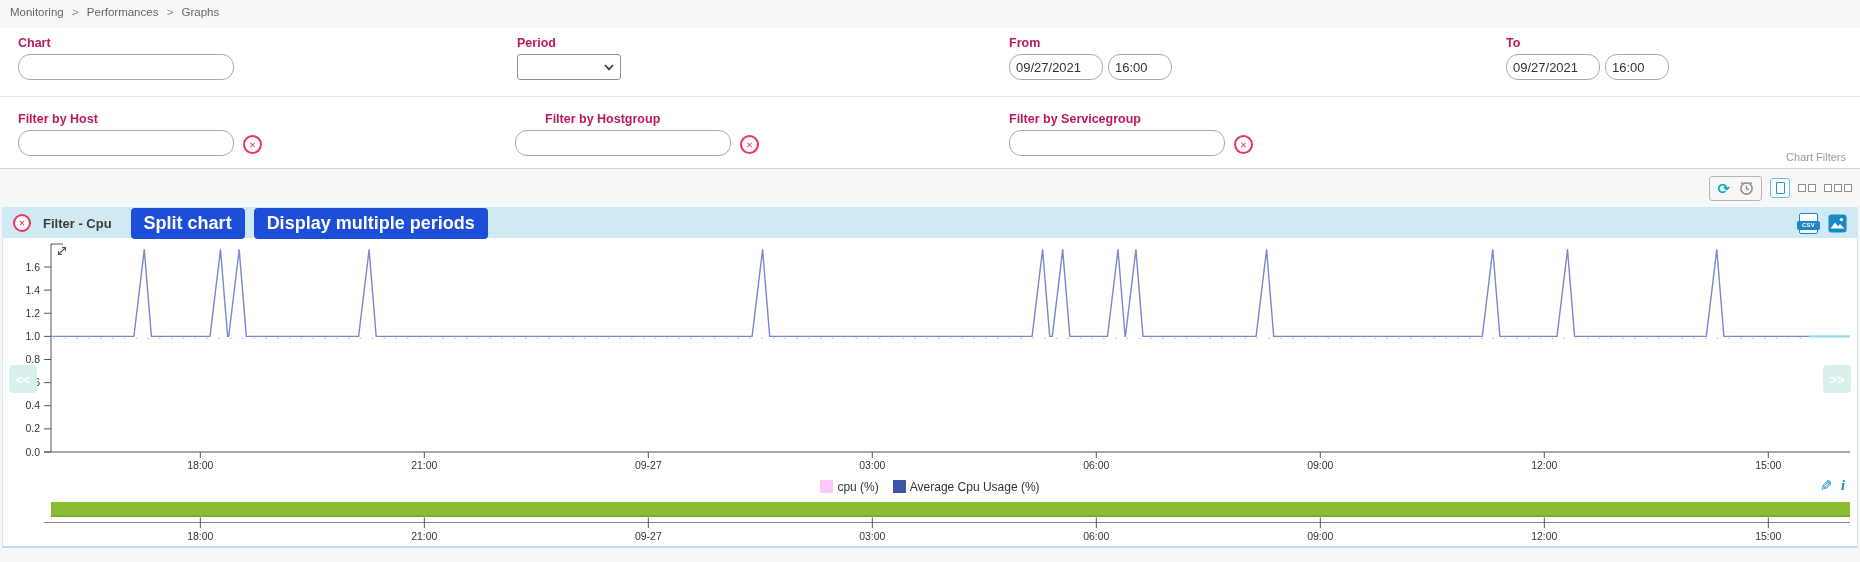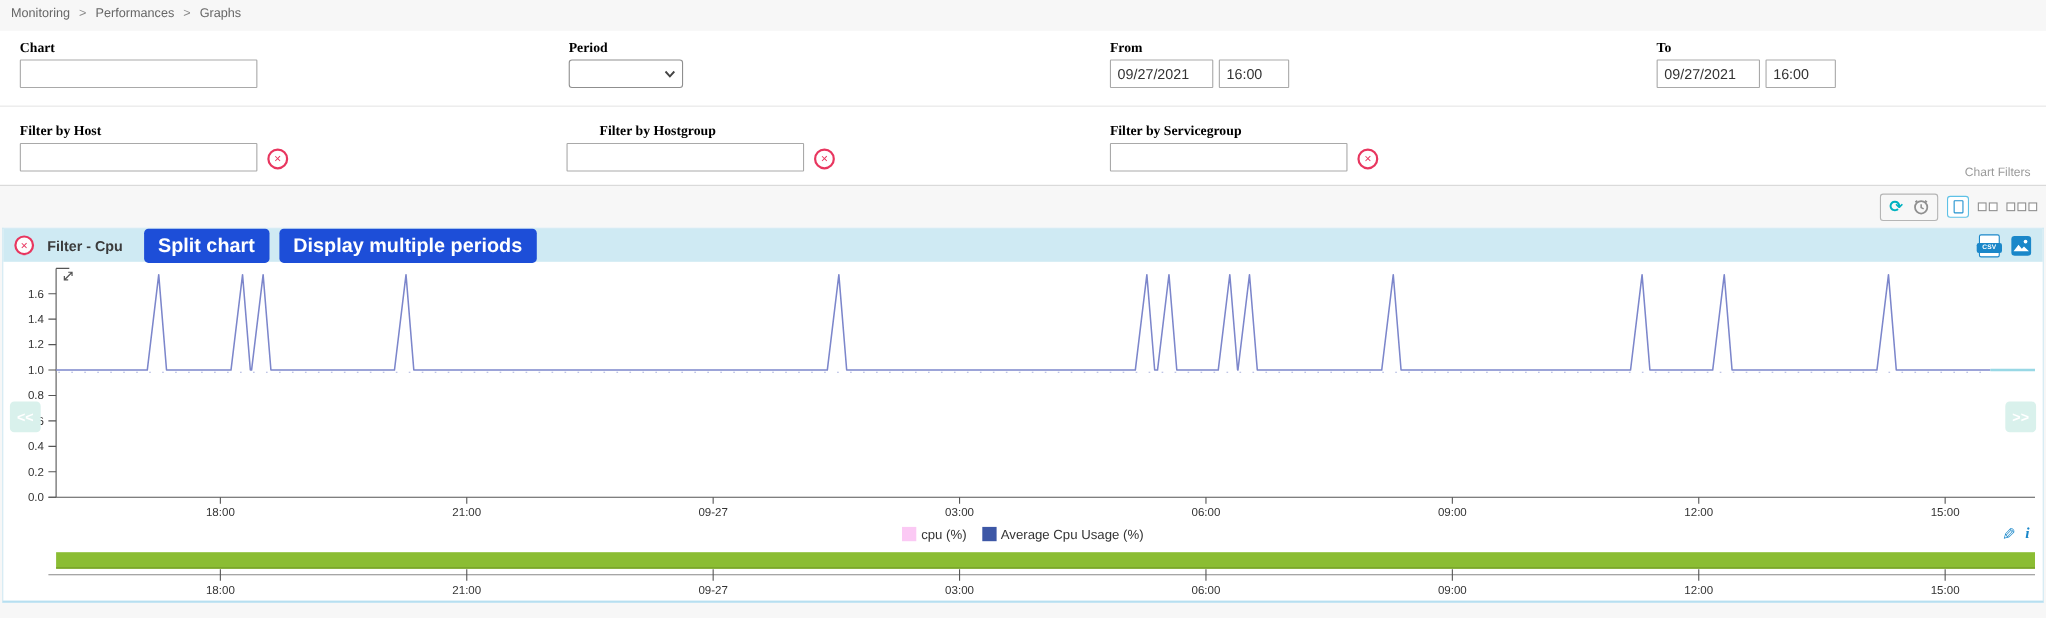--- a/index.html
+++ b/index.html
@@ -5,22 +5,22 @@
   html,body{margin:0;padding:0;}
   body{font-family:"Liberation Sans","DejaVu Sans",sans-serif;background:#f7f7f7;}
   .page{position:relative;width:1860px;height:562px;background:#f7f7f7;overflow:hidden;}
 
   
   .breadcrumb{position:absolute;top:6px;left:10px;font-size:11.5px;color:#666;}
   .breadcrumb .sep{margin:0 5px;color:#888;}
 
   
   .filter-panel{position:absolute;top:28px;left:0;width:1860px;height:140px;background:#fff;border-bottom:1px solid #d6d6d6;}
-  .f-label{position:absolute;font-size:12.5px;font-weight:bold;color:#000000;font-family:Liberation Serif, serif;}
-  .f-input{position:absolute;height:24px;border:1px solid #a9a9a9;border-radius:1px;font-size:13px;color:#333;padding:0 6px;background:#fff;box-sizing:content-box;font-family:inherit;}
+  .f-label{position:absolute;font-size:12.5px;font-weight:bold;color:#be185d;}
+  .f-input{position:absolute;height:24px;border:1px solid #a9a9a9;border-radius:12px;font-size:13px;color:#333;padding:0 6px;background:#fff;box-sizing:content-box;font-family:inherit;}
   .divider{position:absolute;left:0;top:68px;width:100%;border-top:1px solid #e6e6e6;}
   .select-box{position:absolute;height:24px;border:1px solid #8f8f8f;border-radius:3px;background:#fff;display:flex;align-items:center;justify-content:flex-end;padding:0 6px;}
   .clear-icon{position:absolute;width:15px;height:15px;border:2px solid #e8365f;border-radius:50%;color:#e8365f;font-size:8.5px;font-weight:bold;display:flex;align-items:center;justify-content:center;background:#fff;}
   .chart-filters{position:absolute;right:14px;bottom:5px;font-size:11px;color:#9b9b9b;}
 
   
   .display-toolbar{position:absolute;top:176px;right:8px;display:flex;align-items:center;gap:8px;height:24px;}
   .tb-group{display:flex;align-items:center;gap:9px;border:1px solid #b5b5b5;border-radius:3px;padding:2px 7px;height:19px;}
   .refresh-glyph{color:#00b2c0;font-size:15px;font-weight:bold;line-height:1;}
   .view-single{width:18px;height:18px;border:1.5px solid #5ec1e6;border-radius:3px;display:flex;align-items:center;justify-content:center;background:#fff;}

